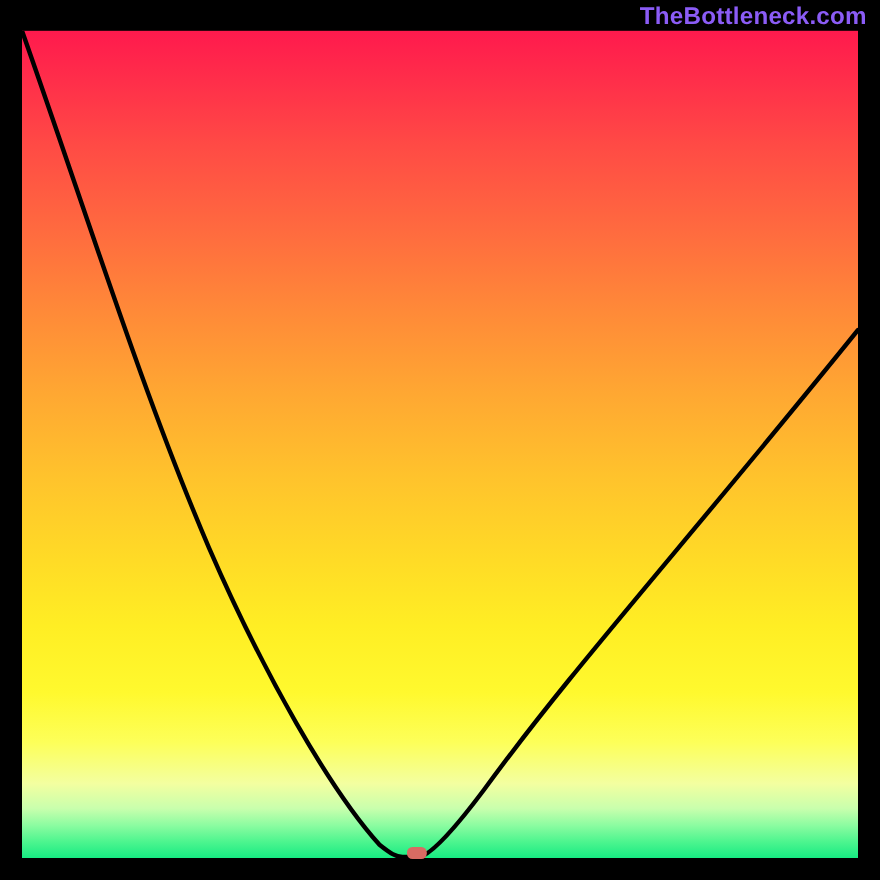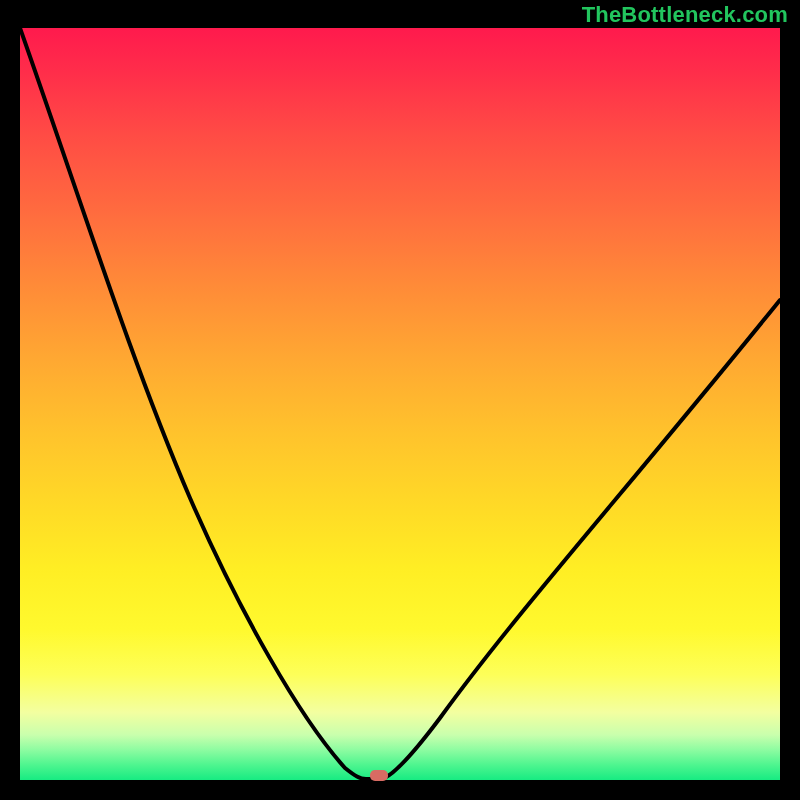--- a/index.html
+++ b/index.html
@@ -16,21 +16,21 @@
     height: 800px;
     background: #000;
   }
   .watermark {
     position: absolute;
     top: 2px;
     right: 12px;
     font-family: Arial, Helvetica, sans-serif;
     font-size: 22px;
     font-weight: 600;
-    color: #22c55e;
+    color: #8b5cf6;
     letter-spacing: 0.2px;
     z-index: 5;
   }
   .plot-frame {
     position: absolute;
     left: 20px;
     top: 28px;
     width: 760px;
     height: 752px;
     background: #000;

